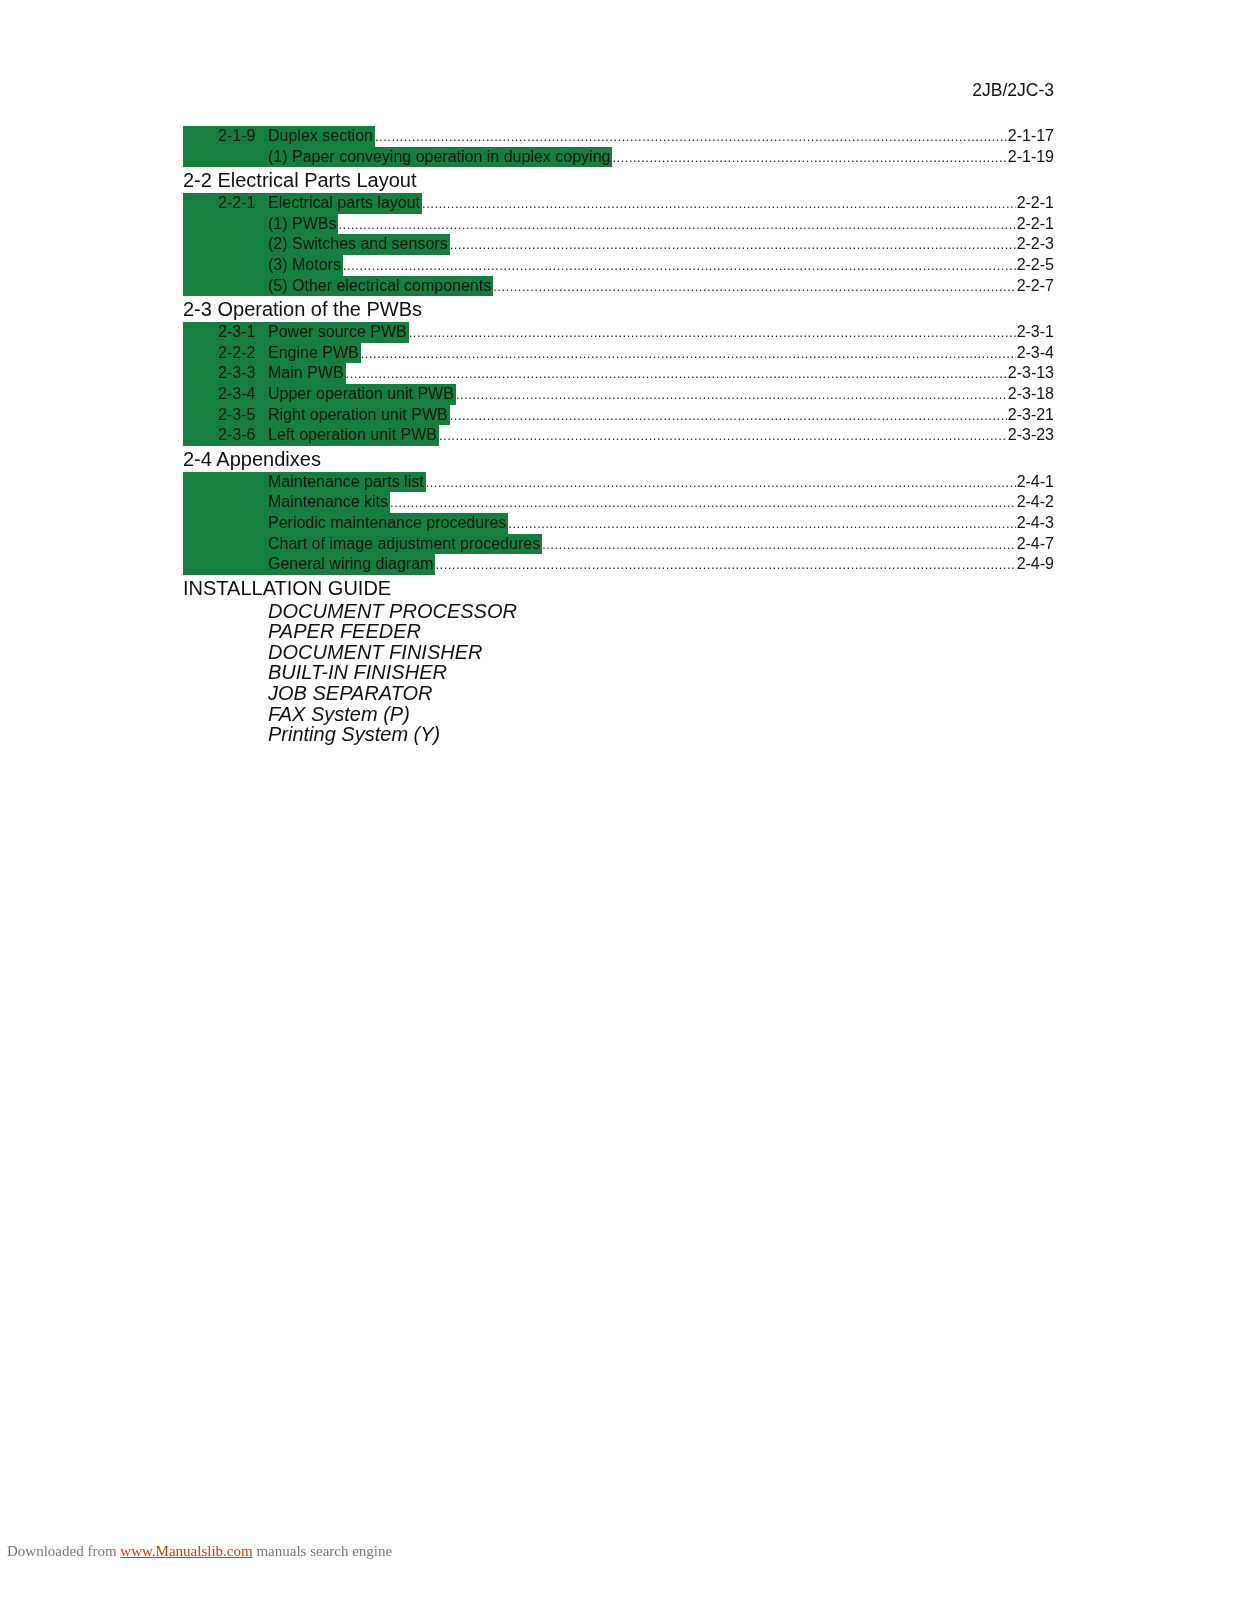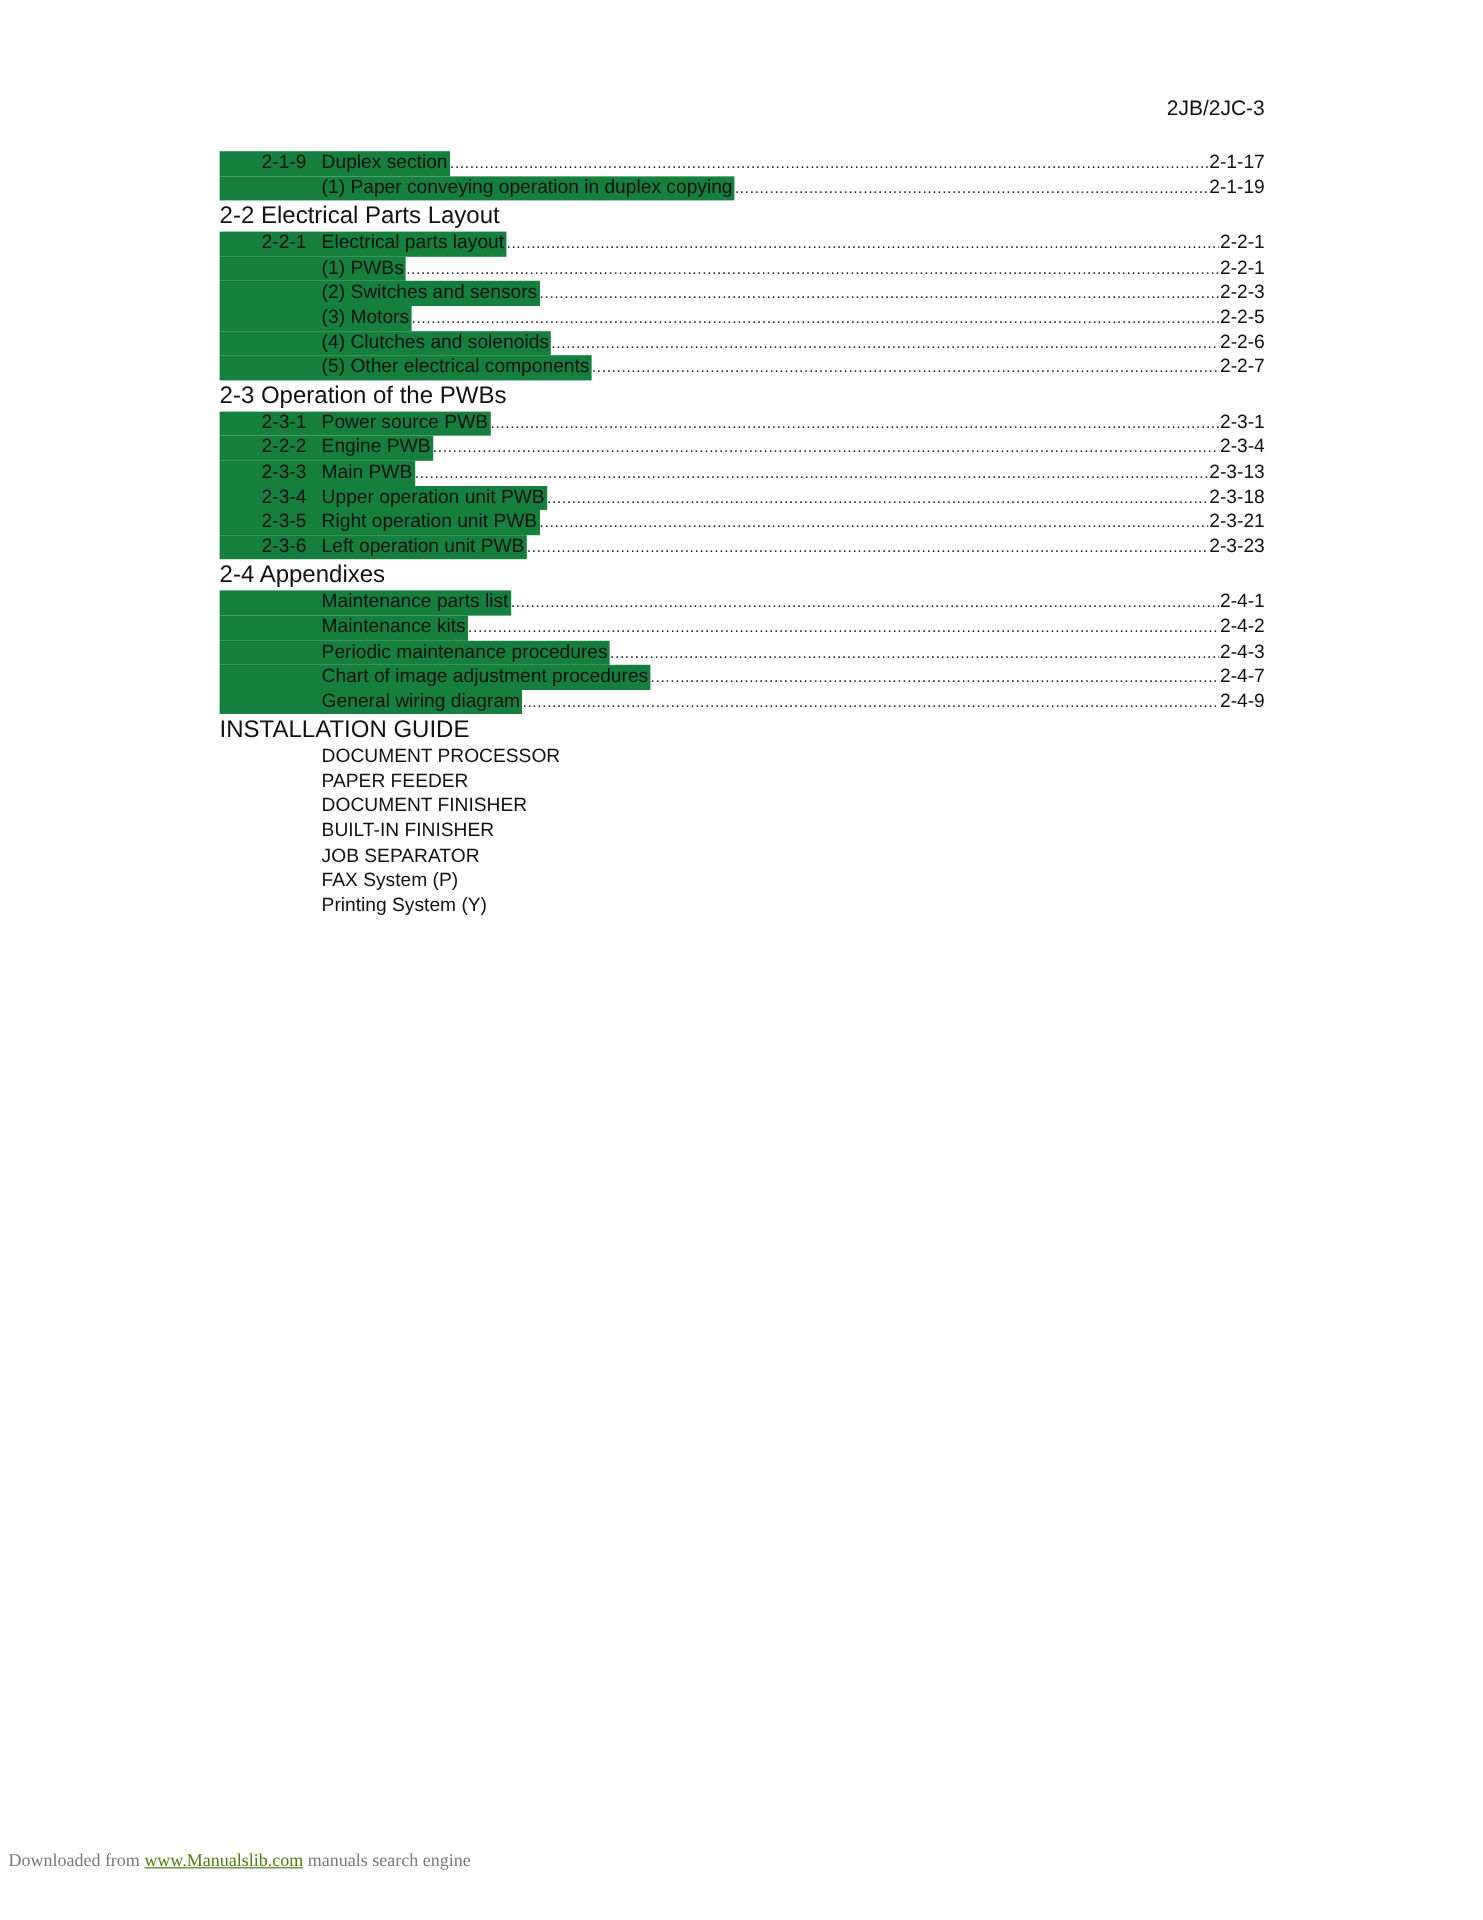--- a/index.html
+++ b/index.html
@@ -8,23 +8,23 @@
   .page-id { position: absolute; top: 80px; right: 182px; font-size: 17.5px; }
   .toc { position: absolute; left: 183px; top: 126px; width: 871px; }
   .row { position: relative; height: 20.6px; font-size: 16px; line-height: 20.6px; display: flex; align-items: baseline; }
   .row .num { position: absolute; left: 35px; white-space: nowrap; }
   .row .title { white-space: nowrap; background: #15803d; padding-right: 2px; }
   .row .leader { flex: 1; overflow: hidden; white-space: nowrap; letter-spacing: 0.5px; color: #222; font-size: 13px; }
   .row .leader::before { content: "...................................................................................................................................................................................................................................................................................................................."; }
   .row .page { white-space: nowrap; padding-left: 1px; }
   .indent1 { padding-left: 85px; }
   .section-h { font-size: 20px; height: 26px; line-height: 26px; white-space: nowrap; }
-  .plain { font-size: 16px; height: 20.6px; line-height: 20.6px; padding-left: 85px; white-space: nowrap; }
+  .plain { font-size: 20px; height: 20.6px; line-height: 20.6px; padding-left: 85px; white-space: nowrap; font-style: italic; }
   .footer { position: absolute; left: 7px; top: 1543px; font-family: "Liberation Serif", serif; font-size: 15px; color: #777; }
-  .footer a { color: #4d7c0f; text-decoration: underline; }
+  .footer a { color: #c2410c; text-decoration: underline; }
 </style>
 </head>
 <body>
 
 <div class="page-id">2JB/2JC-3</div>
 
 <div class="toc">
 
   <div class="row">
     <span class="num">2-1-9</span>
@@ -52,25 +52,20 @@
   </div>
   <div class="row">
     <span class="title indent1">(2) Switches and sensors</span>
     <span class="leader"></span>
     <span class="page">2-2-3</span>
   </div>
   <div class="row">
     <span class="title indent1">(3) Motors</span>
     <span class="leader"></span>
     <span class="page">2-2-5</span>
-  </div>
-  <div class="row">
-    <span class="title indent1">(4) Clutches and solenoids</span>
-    <span class="leader"></span>
-    <span class="page">2-2-6</span>
   </div>
   <div class="row">
     <span class="title indent1">(5) Other electrical components</span>
     <span class="leader"></span>
     <span class="page">2-2-7</span>
   </div>
 
   <div class="section-h">2-3 Operation of the PWBs</div>
   <div class="row">
     <span class="num">2-3-1</span>

